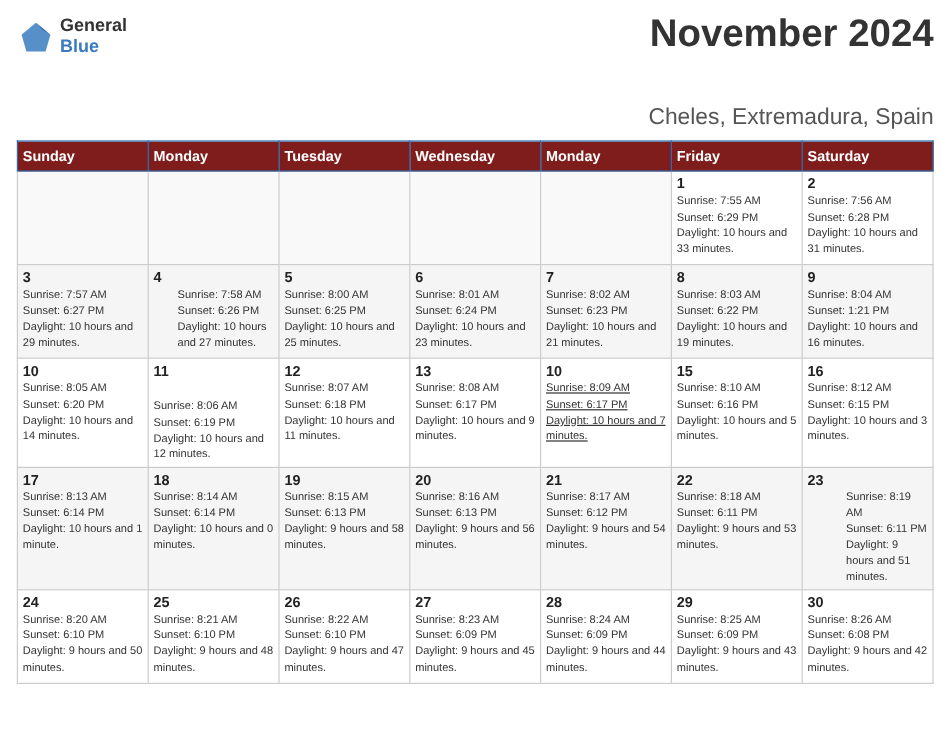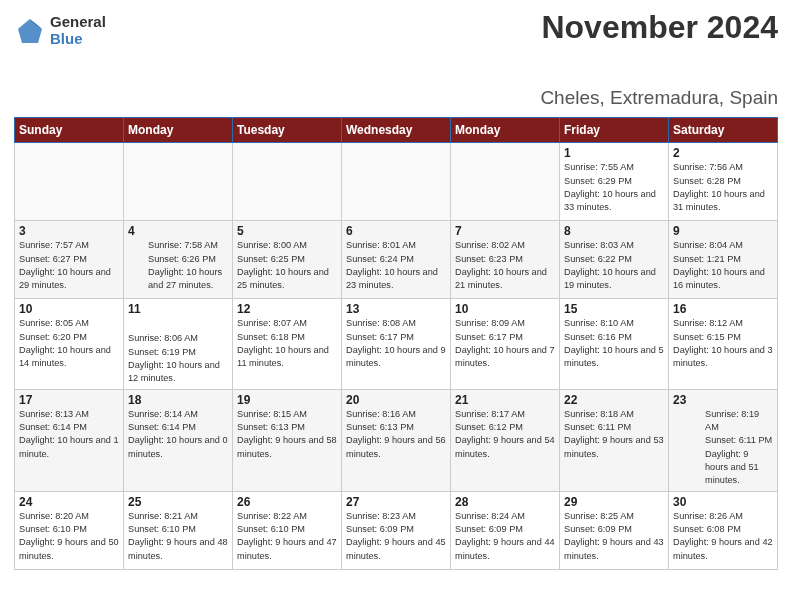--- a/index.html
+++ b/index.html
@@ -219,21 +219,21 @@
 Daylight: 10 hours and 11 minutes.</div>
           </td>
           <td>
             <span class="day-number">13</span>
             <div class="day-info" style="white-space: pre-line;">Sunrise: 8:08 AM
 Sunset: 6:17 PM
 Daylight: 10 hours and 9 minutes.</div>
           </td>
           <td>
             <span class="day-number">10</span>
-            <div class="day-info" style="white-space: pre-line;">Sunrise: 8:09 AM
+            <div class="day-info" style="white-space: pre-line; text-decoration: underline;">Sunrise: 8:09 AM
 Sunset: 6:17 PM
 Daylight: 10 hours and 7 minutes.</div>
           </td>
           <td>
             <span class="day-number">15</span>
             <div class="day-info" style="white-space: pre-line;">Sunrise: 8:10 AM
 Sunset: 6:16 PM
 Daylight: 10 hours and 5 minutes.</div>
           </td>
           <td>

